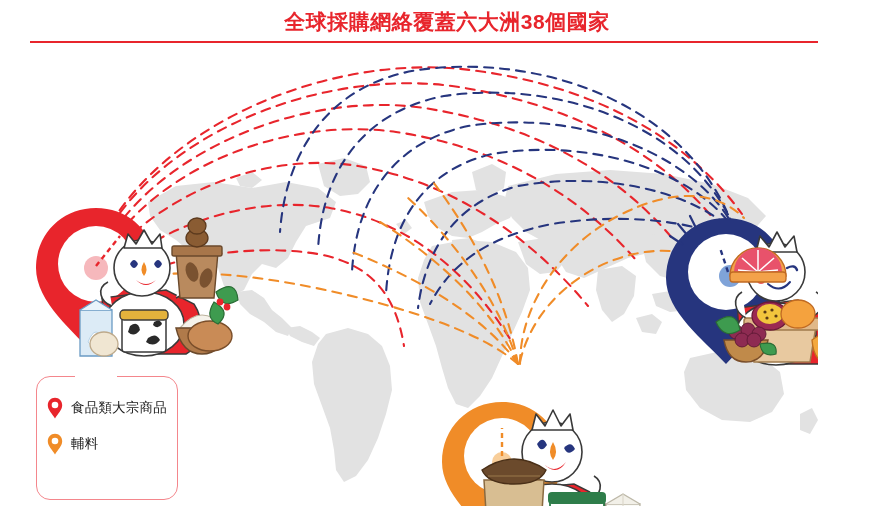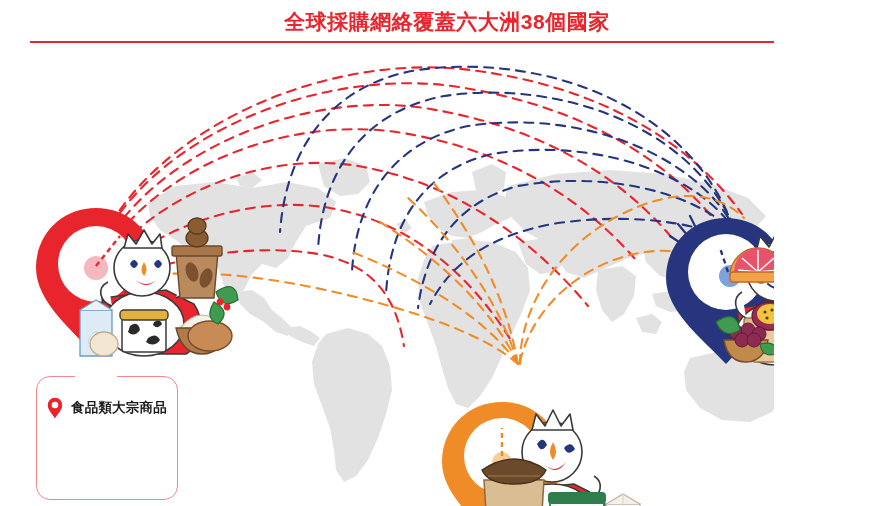--- a/index.html
+++ b/index.html
@@ -10,20 +10,21 @@
   }
   body {
     font-family: "Liberation Sans", "DejaVu Sans", sans-serif;
   }
   #infographic {
     position: relative;
     width: 774px;
     height: 506px;
     background: #ffffff;
     overflow: hidden;
+    padding-left: 44px;
   }
 
   
   .title-block {
     position: absolute;
     left: 0;
     top: 0;
     width: 894px;
     height: 46px;
   }
@@ -97,21 +98,21 @@
     margin-bottom: 3px;
   }
   .legend-pin {
     width: 16px;
     height: 22px;
     flex: 0 0 16px;
     margin-right: 8px;
   }
   .legend-label {
     font-size: 13.5px;
-    font-weight: bold;
+    font-weight: normal;
     color: #1A1A1A;
     white-space: nowrap;
     letter-spacing: 0.2px;
     text-align: right;
   }
 
   
   .node {
     position: absolute;
     z-index: 30;
@@ -422,18 +423,25 @@
 
         <div class="legend-item">
           <svg class="legend-pin" viewBox="0 0 16 22">
             <path d="M8 0.8 C 3.8 0.8, 0.8 4, 0.8 8.2 C 0.8 12.8, 5.4 17, 8 21.4 C 10.6 17, 15.2 12.8, 15.2 8.2 C 15.2 4, 12.2 0.8, 8 0.8 Z" fill="#E8252C"></path>
             <circle cx="8" cy="8" r="3.3" fill="#ffffff"></circle>
           </svg>
           <span class="legend-label">食品類大宗商品</span>
         </div>
 
 
+        <div class="legend-item">
+          <svg class="legend-pin" viewBox="0 0 16 22">
+            <path d="M8 0.8 C 3.8 0.8, 0.8 4, 0.8 8.2 C 0.8 12.8, 5.4 17, 8 21.4 C 10.6 17, 15.2 12.8, 15.2 8.2 C 15.2 4, 12.2 0.8, 8 0.8 Z" fill="#F08C28"></path>
+            <circle cx="8" cy="8" r="3.3" fill="#ffffff"></circle>
+          </svg>
+          <span class="legend-label">輔料</span>
+        </div>
 
       </div>
     </div>
 
   </div>
 </div>
 
 </body></html>

